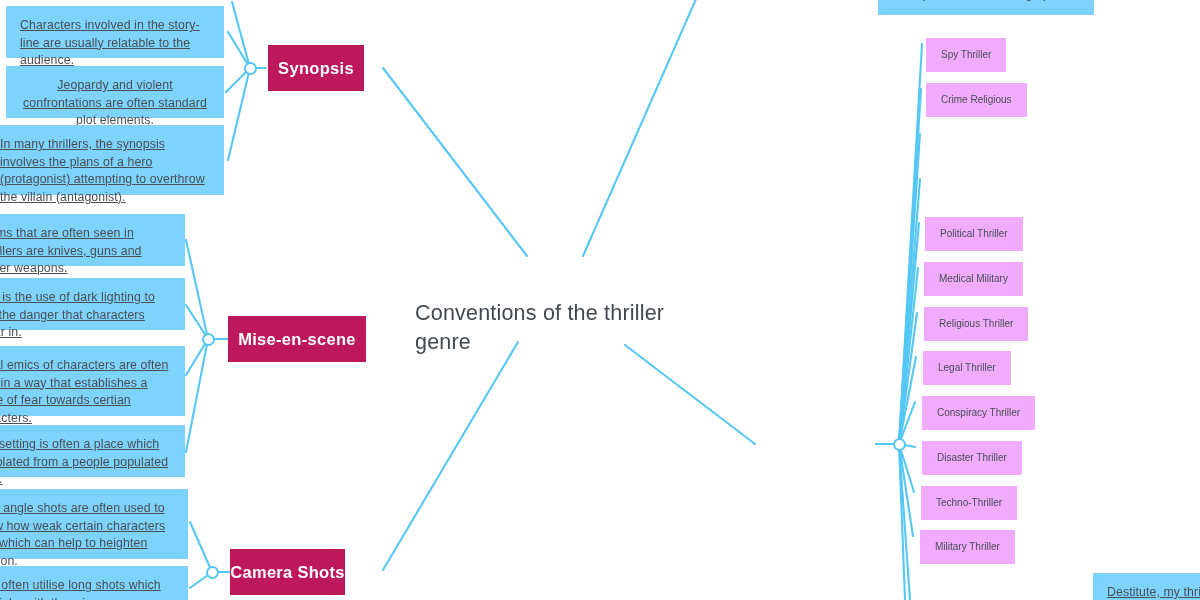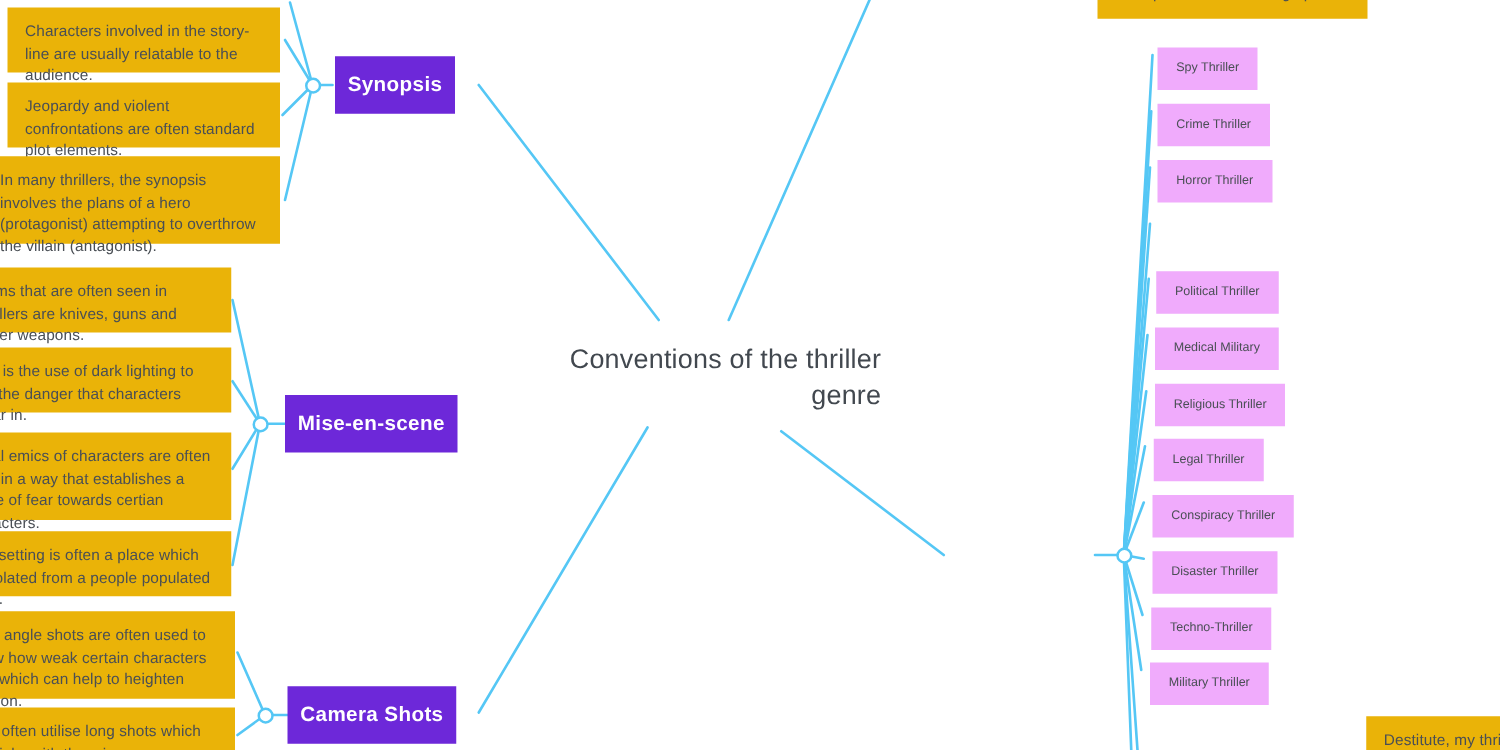--- a/index.html
+++ b/index.html
@@ -23,42 +23,43 @@
   }
   svg.links {
     position: absolute;
     left: 0; top: 0;
     width: 1200px;
     height: 600px;
     pointer-events: none;
   }
   .leaf {
     position: absolute;
-    background: #eab308;
+    background: #7dd3fc;
     color: #4a4f55;
     font-size: 12.3px;
     line-height: 17.5px;
     padding: 11px 14px 11px 14px;
     box-sizing: border-box;
     letter-spacing: 0.1px;
+    text-decoration: underline;
   }
   .chip {
     position: absolute;
     background: #f0abfc;
     color: #4a4f55;
     font-size: 10px;
     line-height: 16px;
     padding: 9px 15px;
     box-sizing: border-box;
     white-space: nowrap;
     text-align: right;
   }
   .branch {
     position: absolute;
-    background: #6d28d9;
+    background: #be185d;
     color: #ffffff;
     font-weight: bold;
     font-size: 16.5px;
     letter-spacing: 0.3px;
     display: flex;
     align-items: center;
     justify-content: center;
     box-sizing: border-box;
   }
   .hub {
@@ -69,22 +70,23 @@
     background: #ffffff;
     border: 2.2px solid #55c7f5;
     box-sizing: border-box;
     z-index: 5;
   }
   .center-title {
     position: absolute;
     color: #42484f;
     font-size: 21.5px;
     line-height: 29px;
-    text-align: right;
+    text-align: left;
     letter-spacing: 0.2px;
+    margin-top: 26px;
   }
 </style>
 </head>
 <body>
 
 <div id="canvas">
 
   <svg class="links" viewBox="0 0 1200 600">
     <g stroke="#55c7f5" stroke-width="2.1" fill="none" stroke-linecap="round">
 
@@ -130,21 +132,21 @@
   <div class="center-title" style="left:415px; top:273px; width:290px;">Conventions of the thriller genre</div>
 
   <div class="branch" style="left:268px; top:45px; width:96px; height:46px;">
     <span>Synopsis</span>
   </div>
   <div class="hub" style="left:244px; top:62px;"></div>
 
   <div class="leaf" style="left:6px; top:6px; width:218px; height:52px;">
     <span>Characters involved in the story-line are usually relatable to the audience.</span>
   </div>
-  <div class="leaf" style="left:6px; top:66px; width:218px; height:52px;">
+  <div class="leaf" style="left:6px; top:66px; width:218px; height:52px;text-align:center;">
     <span>Jeopardy and violent confrontations are often standard plot elements.</span>
   </div>
   <div class="leaf" style="left:-14px; top:125px; width:238px; height:70px;">
     <span>In many thrillers, the synopsis involves the plans of a hero (protagonist) attempting to overthrow the villain (antagonist).</span>
   </div>
 
   <div class="branch" style="left:228px; top:316px; width:138px; height:46px;">
     <span>Mise-en-scene</span>
   </div>
   <div class="hub" style="left:202px; top:333px;"></div>
@@ -155,21 +157,21 @@
   <div class="leaf" style="left:-48px; top:278px; width:233px; height:52px;">
     <span>There is the use of dark lighting to show the danger that characters appear in.</span>
   </div>
   <div class="leaf" style="left:-44px; top:346px; width:229px; height:70px;">
     <span>Facial emics of characters are often used in a way that establishes a sense of fear towards certian characters.</span>
   </div>
   <div class="leaf" style="left:-40px; top:425px; width:225px; height:52px;">
     <span>The setting is often a place which is isolated from a people populated area.</span>
   </div>
 
-  <div class="branch" style="left:230px; top:549px; width:135px; height:46px;">
+  <div class="branch" style="left:230px; top:549px; width:115px; height:46px;">
     <span>Camera Shots</span>
   </div>
   <div class="hub" style="left:206px; top:566px;"></div>
 
   <div class="leaf" style="left:-40px; top:489px; width:228px; height:70px;">
     <span>High angle shots are often used to show how weak certain characters are, which can help to heighten tension.</span>
   </div>
   <div class="leaf" style="left:-44px; top:566px; width:232px; height:70px;">
     <span>They often utilise long shots which also links with the mise-en-scene. These</span>
   </div>
@@ -177,24 +179,21 @@
   <div class="leaf" style="left:878px; top:-20px; width:216px; height:35px; padding-top:6px;">
     <span>example, a door creaking open.</span>
   </div>
 
   <div class="hub" style="left:893px; top:438px;"></div>
 
   <div class="chip" style="left:926px; top:38px;">
     <span>Spy Thriller</span>
   </div>
   <div class="chip" style="left:926px; top:83px;">
-    <span>Crime Thriller</span>
-  </div>
-  <div class="chip" style="left:926px; top:128px;">
-    <span>Horror Thriller</span>
+    <span>Crime Religious</span>
   </div>
   <div class="chip" style="left:925px; top:217px;">
     <span>Political Thriller</span>
   </div>
   <div class="chip" style="left:924px; top:262px;">
     <span>Medical Military</span>
   </div>
   <div class="chip" style="left:923px; top:351px;">
     <span>Legal Thriller</span>
   </div>

